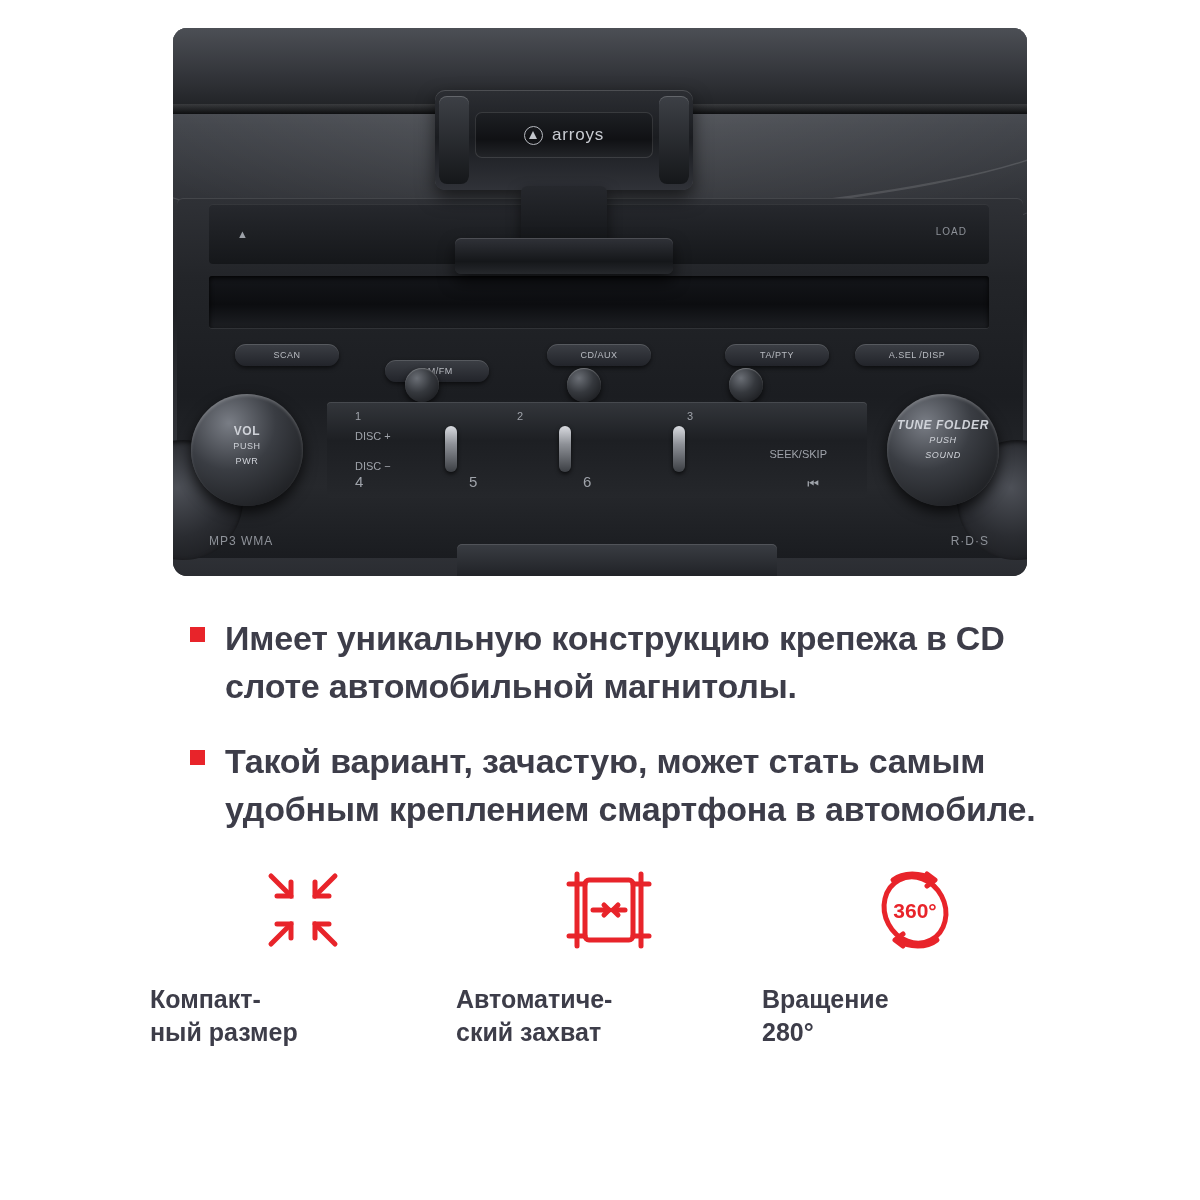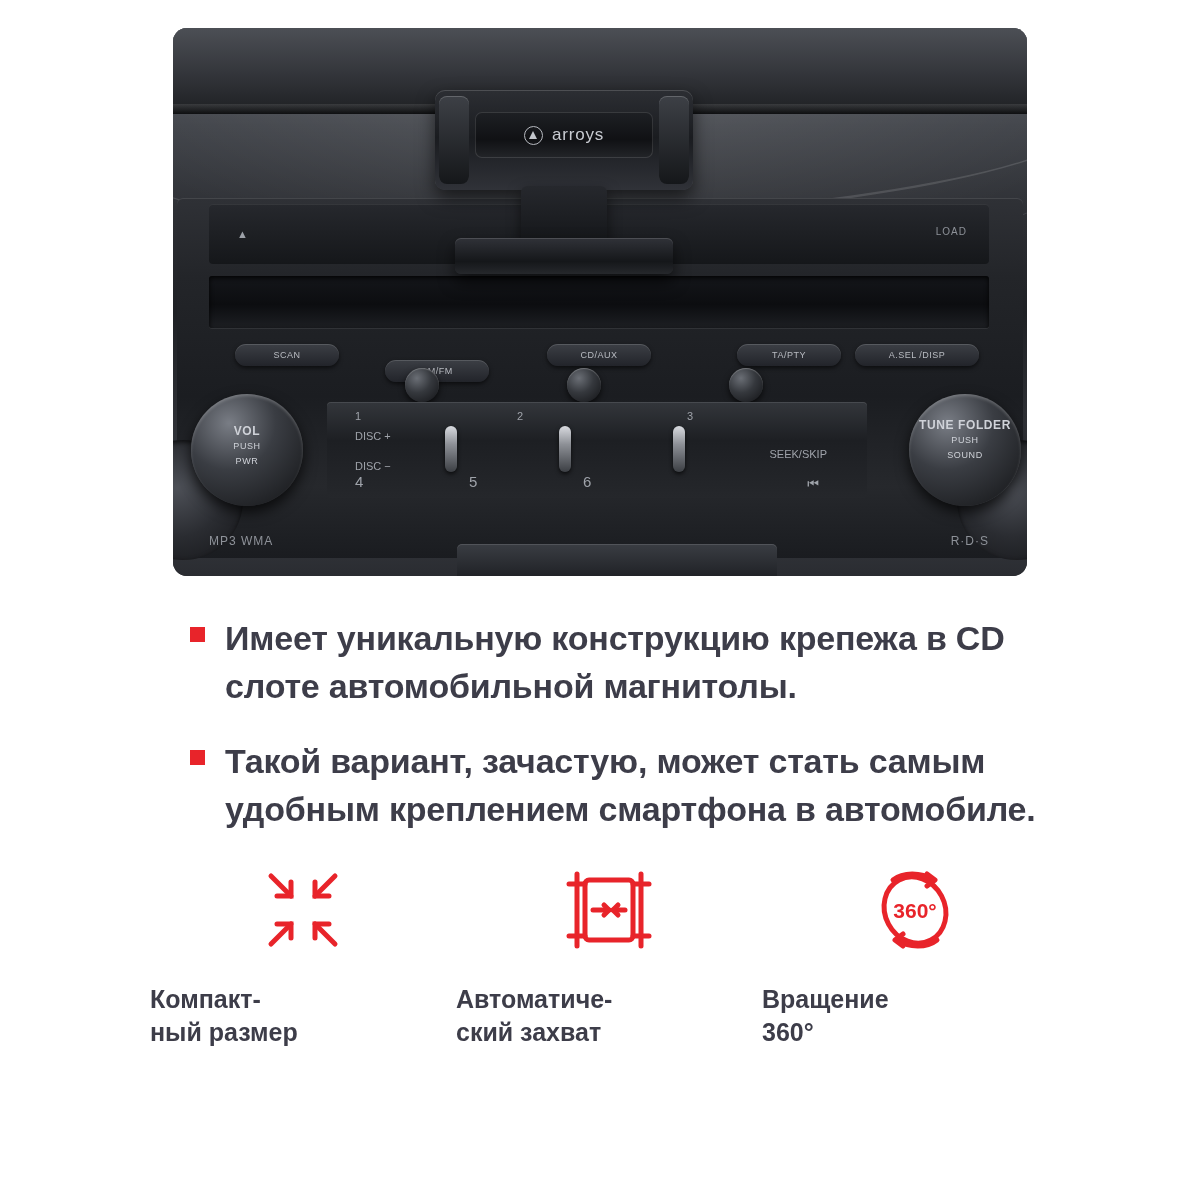--- a/index.html
+++ b/index.html
@@ -335,36 +335,36 @@
         <div style="position:absolute;left:360px;top:22px;color:#8d9198;font-size:11px;letter-spacing:2px;">R CD</div>
         <div style="position:absolute;right:22px;top:22px;color:#8d9198;font-size:10px;letter-spacing:1px;">LOAD</div>
       </div>
 
       <div class="cd-slot"></div>
 
       <div class="btn-row">
         <div class="pill" style="left:26px;width:104px;">SCAN</div>
         <div class="pill" style="left:176px;width:104px;margin-top:16px;">AM/FM</div>
         <div class="pill" style="left:338px;width:104px;">CD/AUX</div>
-        <div class="pill" style="left:528px;width:104px;">TA/PTY</div>
+        <div class="pill" style="left:516px;width:104px;">TA/PTY</div>
         <div class="pill" style="left:646px;width:124px;">A.SEL /DISP</div>
         <div class="knob-small" style="left:196px;"></div>
         <div class="knob-small" style="left:358px;"></div>
         <div class="knob-small" style="left:520px;"></div>
       </div>
 
       <div class="knob-big" style="left:14px;top:196px;">
         <div class="kt">
           <span>VOL</span>
           <small>PUSH</small>
           <small>PWR</small>
         </div>
       </div>
 
-      <div class="knob-big" style="right:2px;top:196px;">
+      <div class="knob-big" style="right:24px;top:196px;font-style:italic;">
         <div class="kt" style="margin-top:24px;">
           <span>TUNE</span>
           <span>FOLDER</span>
           <small>PUSH</small>
           <small>SOUND</small>
         </div>
       </div>
 
       <div class="preset-bar">
         <div class="preset-num" style="left:28px;top:8px;">1</div>
@@ -458,17 +458,17 @@
         <svg width="104" height="92" viewBox="0 0 104 92" fill="none" stroke="#e8242a" stroke-width="5" stroke-linecap="round" stroke-linejoin="round">
           <ellipse cx="52" cy="46" rx="30" ry="34" transform="rotate(-28 52 46)"></ellipse>
           <path d="M30 16 C40 8, 58 8, 70 16"></path>
           <path d="M64 10 L72 16 L64 22"></path>
           <path d="M74 76 C64 84, 46 84, 34 76"></path>
           <path d="M40 82 L32 76 L40 70"></path>
           <text x="52" y="54" fill="#e8242a" stroke="none" font-size="21" font-weight="bold" text-anchor="middle" font-family="Liberation Sans, sans-serif">360°</text>
         </svg>
       </div>
       <div class="feature-label" style="white-space:pre-line;">Вращение
-360°</div>
+280°</div>
     </div>
 
   </div>
 </div>
 
 </body></html>

